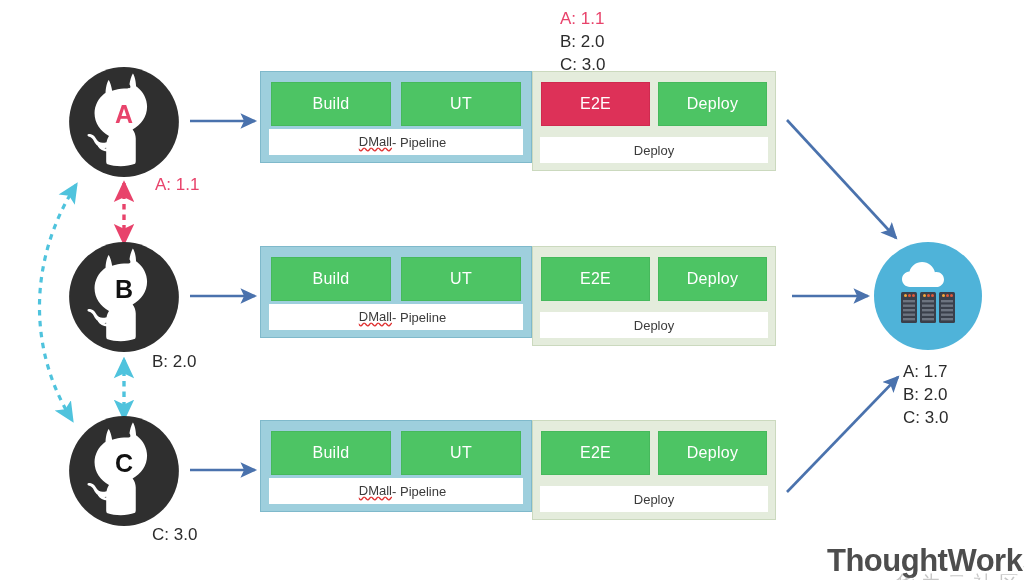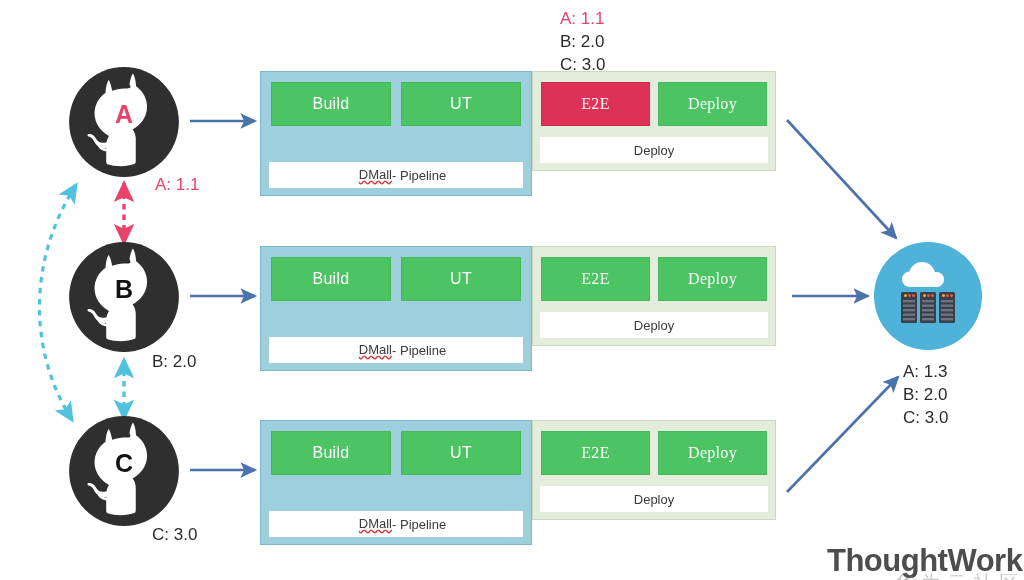--- a/index.html
+++ b/index.html
@@ -43,21 +43,21 @@
     font-weight: bold;
     font-family: "Liberation Sans", sans-serif;
     line-height: 1;
   }
 
   
   .pipeline-row { position: absolute; height: 100px; }
   .pipe-left {
     position: absolute;
     left: 0; top: 0;
-    width: 272px; height: 125px;
+    width: 272px; height: 92px;
     background: #9ecfdd;
     border: 1px solid #7fb9cb;
     box-sizing: border-box;
   }
   .pipe-right {
     position: absolute;
     left: 272px; top: 0;
     width: 244px; height: 100px;
     background: #e4ecdc;
     border: 1px solid #cbd9be;
@@ -67,21 +67,21 @@
     position: absolute;
     left: 0; top: 0;
     width: 100%;
     height: 64px;
     display: flex;
     align-items: center;
     box-sizing: border-box;
     padding: 0 10px;
     gap: 10px;
   }
-  .pipe-right .stage-strip { padding: 0 8px; gap: 8px; font-family: Liberation Serif, serif; }
+  .pipe-right .stage-strip { padding: 0 8px; gap: 8px; }
   .stage {
     flex: 1;
     height: 44px;
     background: #4dc464;
     border: 1px solid #46b95c;
     box-sizing: border-box;
     color: #ffffff;
     font-size: 16px;
     display: flex;
     align-items: center;
@@ -329,21 +329,21 @@
         <rect x="67" y="58" width="12" height="2.4" fill="#6d7480"></rect>
         <rect x="67" y="62.5" width="12" height="2.4" fill="#6d7480"></rect>
         <rect x="67" y="67" width="12" height="2.4" fill="#6d7480"></rect>
         <rect x="67" y="71.5" width="12" height="2.4" fill="#6d7480"></rect>
         <rect x="67" y="76" width="12" height="2.4" fill="#6d7480"></rect>
       </g>
     </svg>
   </div>
 
   <div class="ver-block" style="left:903px; top:361px;">
-    <div>A: 1.3</div>
+    <div>A: 1.7</div>
     <div>B: 2.0</div>
     <div>C: 3.0</div>
   </div>
 
   <div id="tw-logo" style="left:827px; top:543px;">ThoughtWorks</div>
   <div id="hw-watermark" style="left:886px; top:533px;margin-top:37px;">
     <span class="cn">华为云社区</span>
     <span class="url">bbs.huaweicloud.com</span>
   </div>
 

